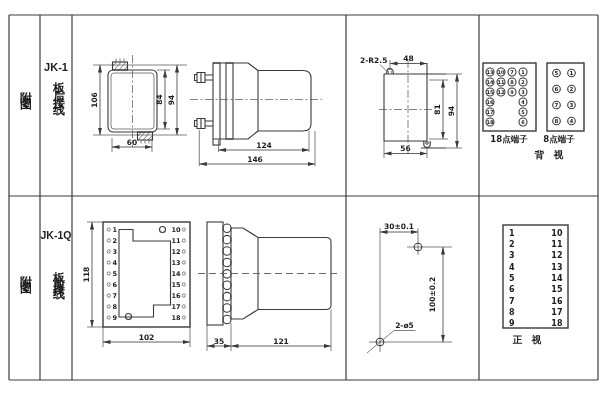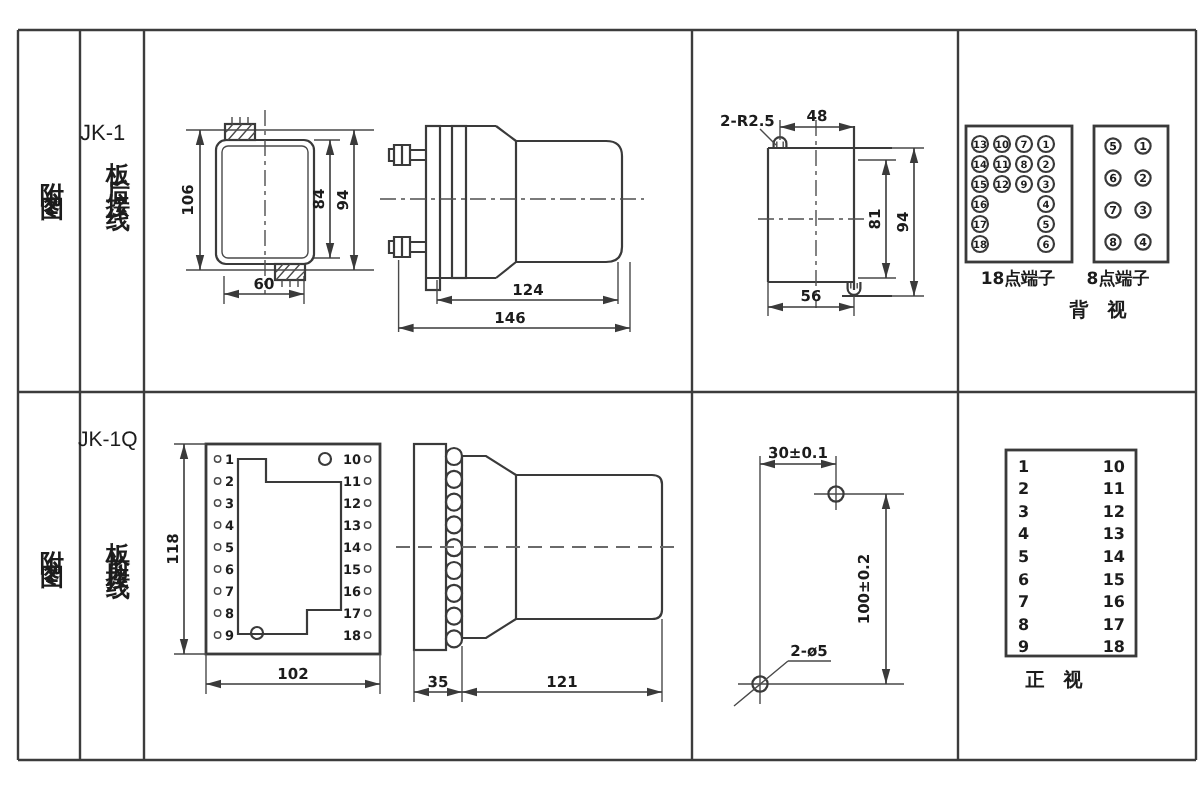--- a/index.html
+++ b/index.html
@@ -5,21 +5,21 @@
   html,body{margin:0;padding:0;background:#fff;}
   .stage{
     position:relative;width:600px;height:400px;background:#ffffff;overflow:hidden;
     font-family:"Liberation Sans","DejaVu Sans",sans-serif;color:#1c1c1c;
   }
   .stage svg{position:absolute;left:0;top:0;}
   .vtext{
     position:absolute;writing-mode:vertical-rl;text-orientation:upright;
     font-size:12px;font-weight:600;letter-spacing:7px;color:#1c1c1c;white-space:nowrap;
   }
-  .htext{position:absolute;font-size:11px;font-weight:400;color:#1c1c1c;}
+  .htext{position:absolute;font-size:11px;font-weight:700;text-align:center;color:#1c1c1c;}
   
   .ln{stroke:#3a3a3a;stroke-width:1.1;fill:none;}
   .ln2{stroke:#3a3a3a;stroke-width:1.4;fill:none;}
   .thin{stroke:#4a4a4a;stroke-width:0.7;fill:none;}
   .dim{stroke:#3a3a3a;stroke-width:0.8;fill:none;}
   .cl{stroke:#4f4f4f;stroke-width:0.7;fill:none;stroke-dasharray:8 2.5 2 2.5;}
   .dash{stroke:#6a6a6a;stroke-width:1;fill:none;stroke-dasharray:7 4;}
   .grid{stroke:#3c3c3c;stroke-width:1.2;fill:none;}
   text{fill:#1c1c1c;font-family:"DejaVu Sans","Liberation Sans",sans-serif;}
   .dt{font-size:7.5px;font-weight:600;}
@@ -268,16 +268,16 @@
         <text class="tt" x="562.5" y="326.2" text-anchor="end">18</text>
     <text class="vw" x="527" y="343" text-anchor="middle">正　视</text>
   </g>
 </svg>
 
 <div class="vtext" style="left:17px;top:82px;">附图2</div>
 <div class="htext" style="left:40px;top:61px;width:32px;">JK-1</div>
 <div class="vtext" style="left:50px;top:72px;">板后接线</div>
 
 <div class="vtext" style="left:17px;top:266px;">附图2</div>
-<div class="htext" style="left:39px;top:214px;width:52px;font-size:10.5px;">JK-1Q</div>
+<div class="htext" style="left:39px;top:229px;width:34px;font-size:10.5px;">JK-1Q</div>
 <div class="vtext" style="left:50px;top:262px;letter-spacing:5px;">板前接线</div>
 
 </div>
 
 </body></html>

